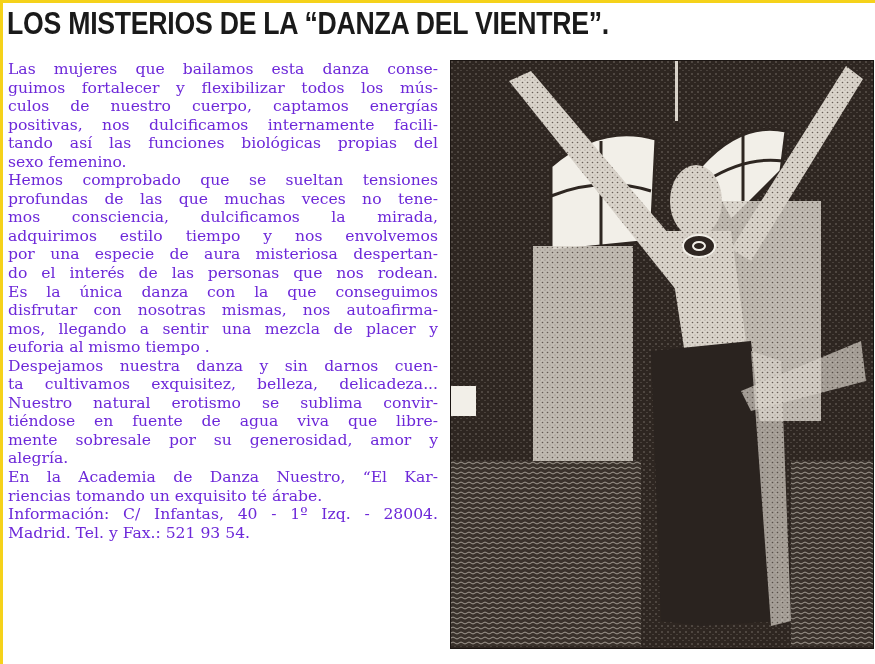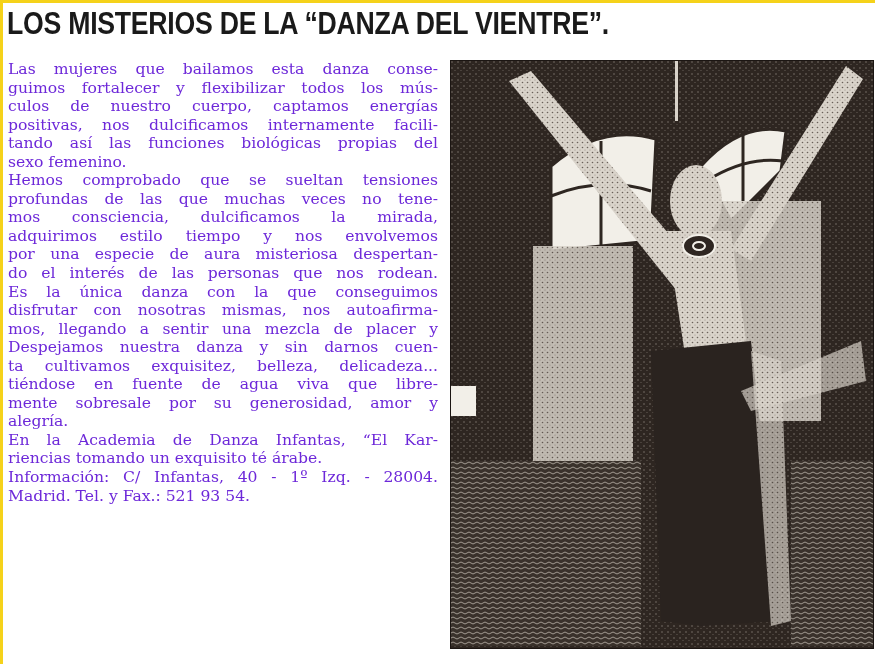--- a/index.html
+++ b/index.html
@@ -48,26 +48,28 @@
     <span class="line last">sexo femenino.</span>
     <span class="line">Hemos comprobado que se sueltan tensiones</span>
     <span class="line">profundas de las que muchas veces no tene-</span>
     <span class="line">mos consciencia, dulcificamos la mirada,</span>
     <span class="line">adquirimos estilo tiempo y nos envolvemos</span>
     <span class="line">por una especie de aura misteriosa despertan-</span>
     <span class="line">do el interés de las personas que nos rodean.</span>
     <span class="line"><span>Es la única </span><b>danza</b><span> con la que conseguimos</span></span>
     <span class="line">disfrutar con nosotras mismas, nos autoafirma-</span>
     <span class="line">mos, llegando a sentir una mezcla de placer y</span>
+    <span class="line last">euforia al mismo tiempo .</span>
     <span class="line">Despejamos nuestra danza y sin darnos cuen-</span>
     <span class="line">ta cultivamos exquisitez, belleza, delicadeza...</span>
+    <span class="line">Nuestro natural erotismo se sublima convir-</span>
     <span class="line"><span>tiéndose en </span><b>fuente de agua viva</b><span> que libre-</span></span>
     <span class="line">mente sobresale por su generosidad, amor y</span>
     <span class="line last">alegría.</span>
-    <span class="line"><span>En la </span><b>Academia de Danza Infantas, “El Kar-</b><span></span></span>
+    <span class="line"><span>En la </span><b>Academia de Danza Nuestro, “El Kar-</b><span></span></span>
     <span class="line last">riencias tomando un exquisito té árabe.</span>
     <span class="line">Información: C/ Infantas, 40 - 1º Izq. - 28004.</span>
     <span class="line last"><span>Madrid. Tel. y Fax.: </span><b>521 93 54.</b><span></span></span>
   </div>
 
 <div class="photo">
   <svg viewBox="0 0 422 587" preserveAspectRatio="none">
     <defs>
       <pattern id="grain" width="6" height="6" patternUnits="userSpaceOnUse">
         <rect width="6" height="6" fill="#2e2621"></rect>

